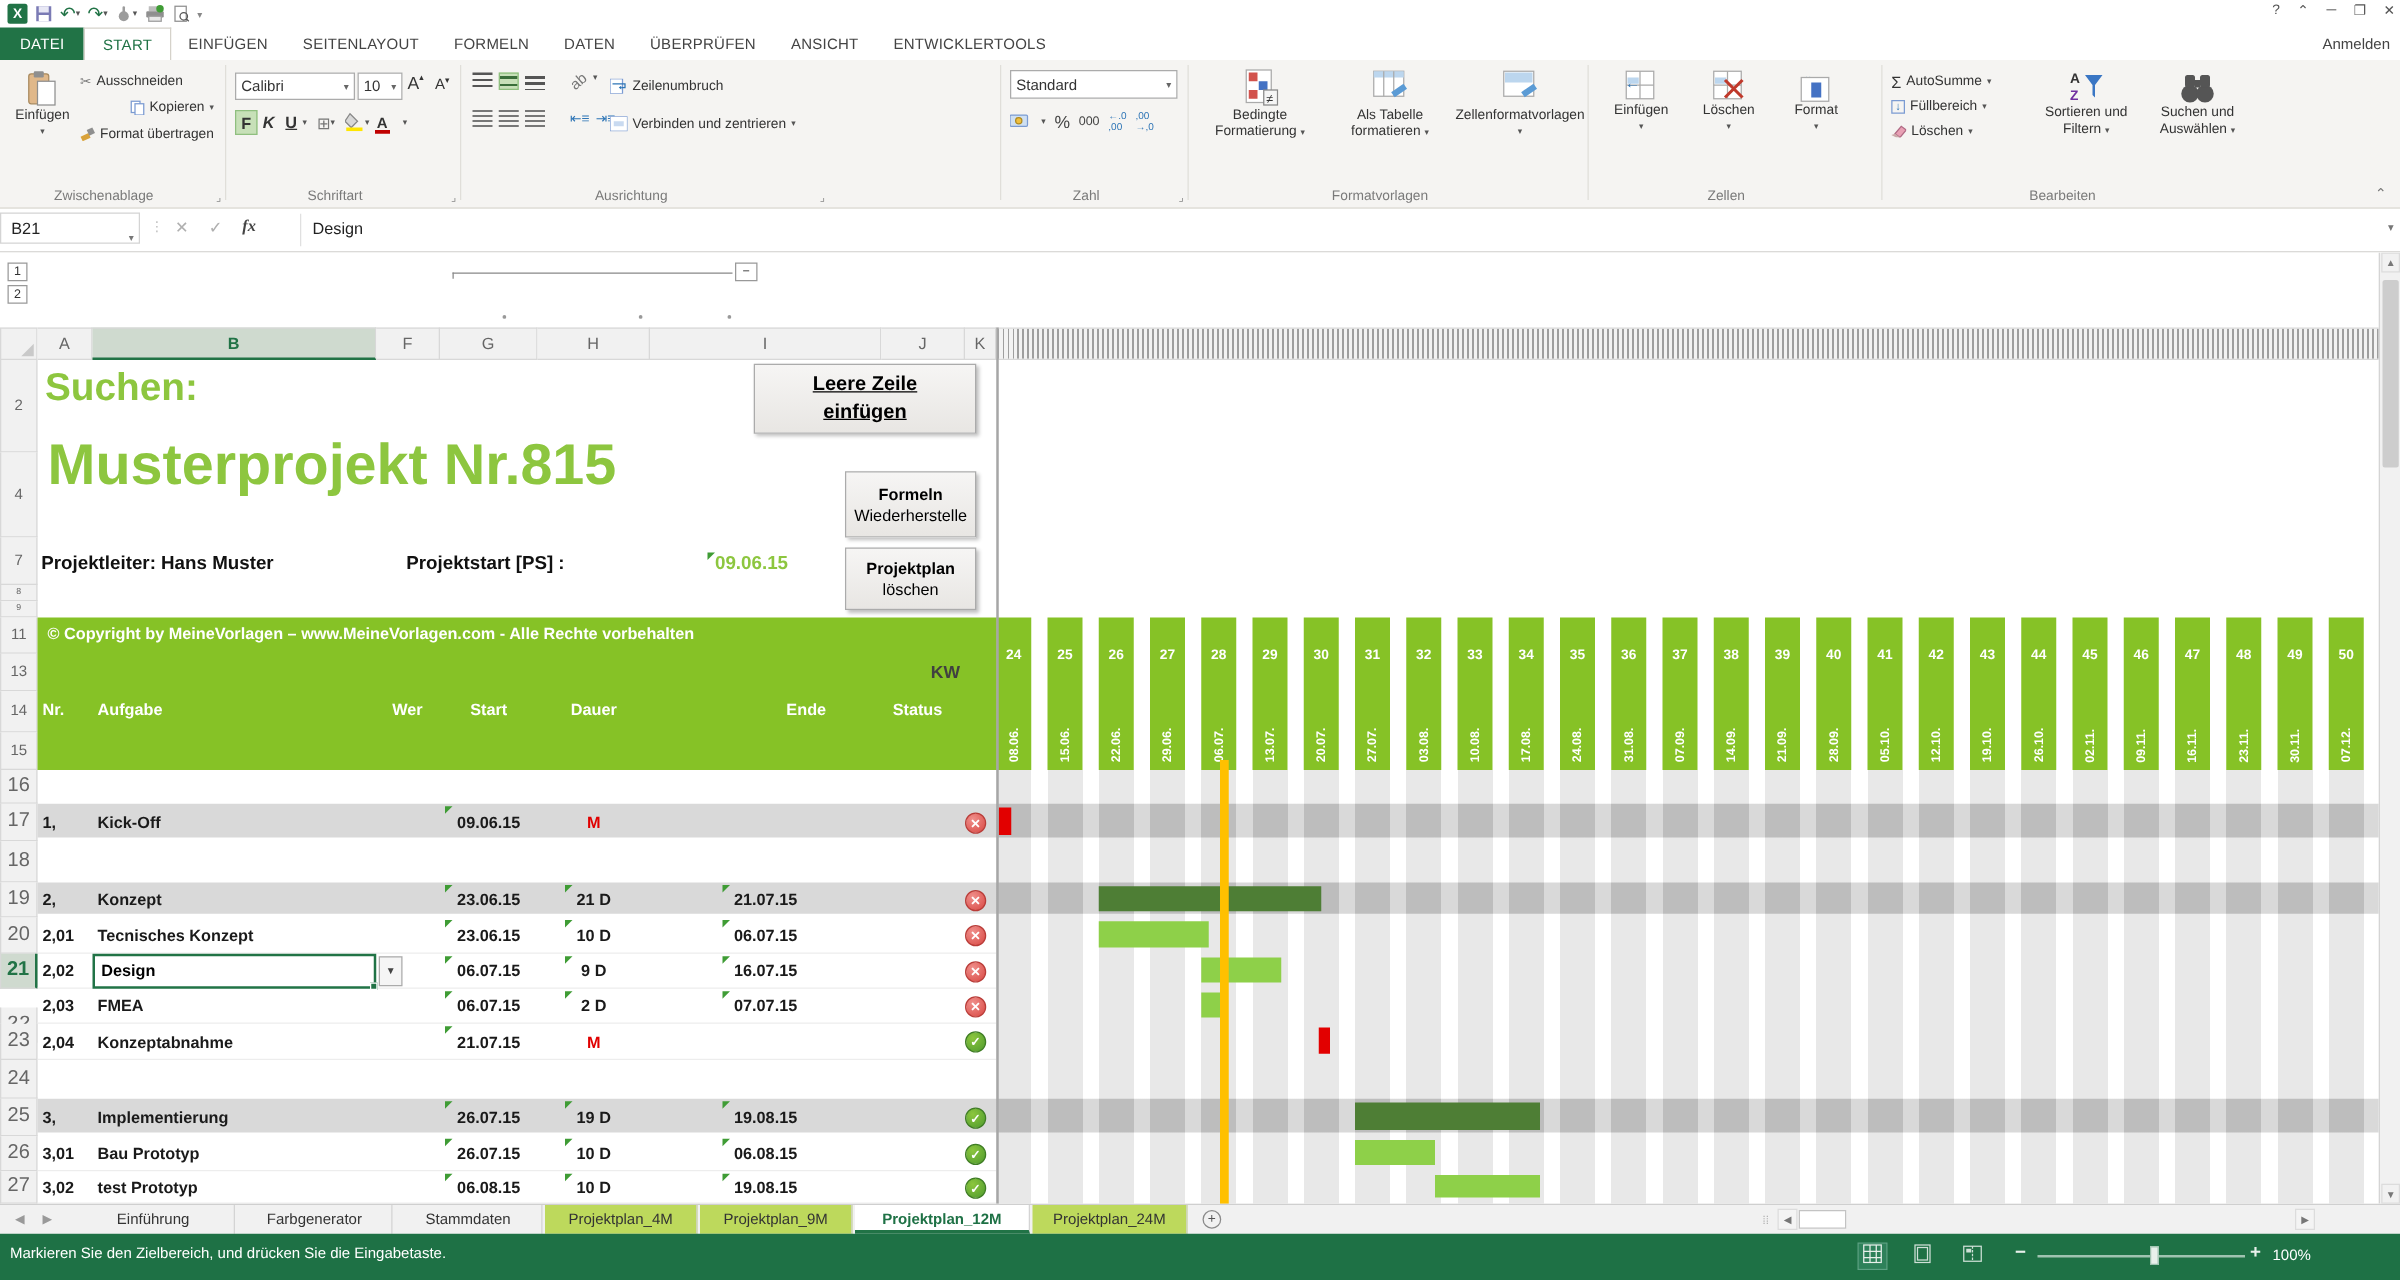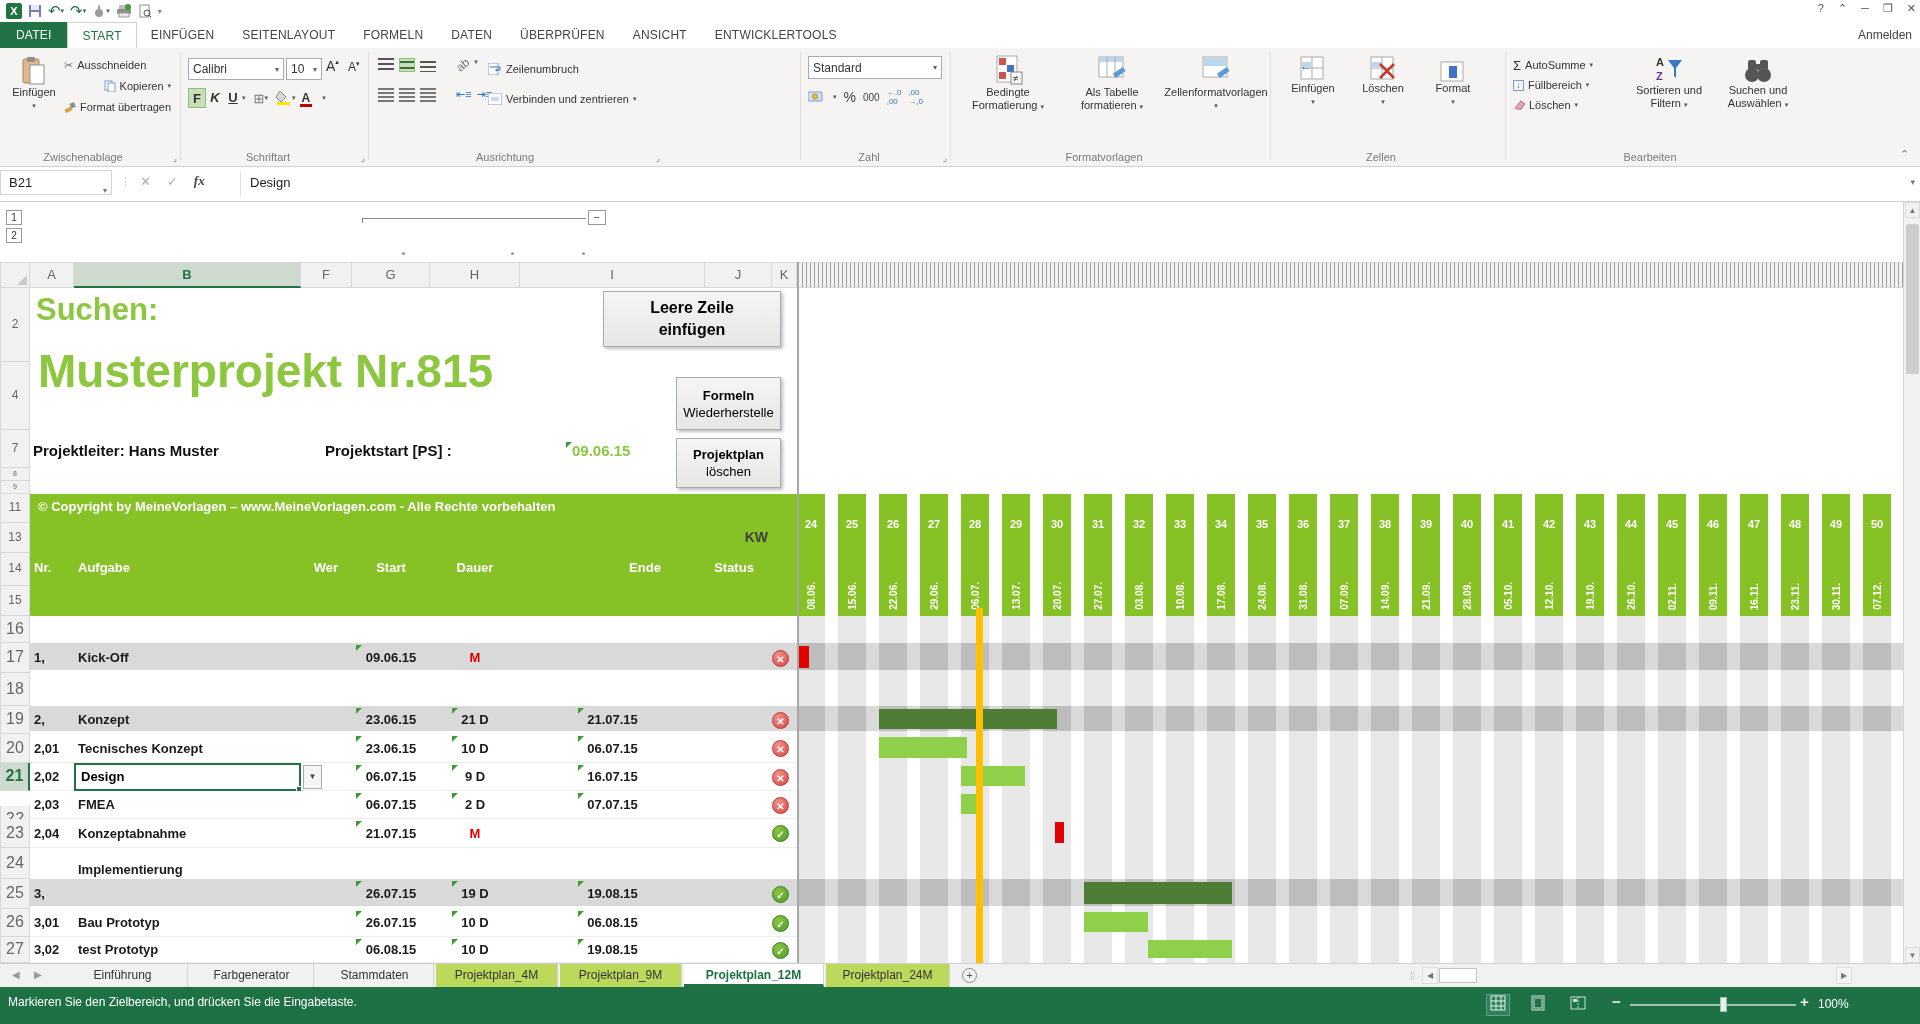--- a/index.html
+++ b/index.html
@@ -678,21 +678,21 @@
         <div class="cell" style="left: 78px; top: 623.5px;">Konzeptabnahme</div>
         <div class="cmark" style="left: 356px; top: 619px;"></div>
         <div class="cell" style="left: 352px; width: 78px; top: 623.5px; text-align: center;">21.07.15</div>
         <div class="cell" style="left: 430px; width: 90px; top: 623.5px; text-align: center; color: rgb(224, 0, 0);">M</div>
         <div class="status-ic ok" style="left: 772px; top: 623px;">✓</div>
         <div class="rowhead" style="top: 646px; height: 31px; line-height: 29px;">24</div>
         <div class="rowhead" style="top: 677px; height: 30px; line-height: 28px;">25</div>
         <div class="gray-row" style="top: 677px; height: 27px;"></div>
         <div class="abs" style="left: 797px; top: 677px; width: 1106px; height: 27px; background: repeating-linear-gradient(90deg, rgb(189, 189, 189) 0px, rgb(189, 189, 189) 28px, rgb(217, 217, 217) 28px, rgb(217, 217, 217) 41px);"></div>
         <div class="cell" style="left: 34px; top: 684px;">3,</div>
-        <div class="cell" style="left: 78px; top: 660px;">Implementierung</div>
+        <div class="cell" style="left: 78px; top: 684px;">Implementierung</div>
         <div class="cmark" style="left: 356px; top: 679px;"></div>
         <div class="cell" style="left: 352px; width: 78px; top: 684px; text-align: center;">26.07.15</div>
         <div class="cmark" style="left: 452px; top: 679px;"></div>
         <div class="cell" style="left: 430px; width: 90px; top: 684px; text-align: center; color: rgb(26, 26, 26);">19 D</div>
         <div class="cmark" style="left: 578px; top: 679px;"></div>
         <div class="cell" style="left: 520px; width: 185px; top: 684px; text-align: center;">19.08.15</div>
         <div class="status-ic ok" style="left: 772px; top: 683.5px;">✓</div>
         <div class="rowhead" style="top: 707px; height: 28px; line-height: 26px;">26</div>
         <div class="abs" style="left: 30px; top: 734px; width: 767px; height: 1px; background: rgb(237, 237, 237);"></div>
         <div class="cell" style="left: 34px; top: 713px;">3,01</div>
@@ -735,21 +735,21 @@
         <div class="abs" style="left: 976.45px; top: 406px; width: 7px; height: 355px; background: rgb(255, 192, 0); z-index: 12;"></div>
       </div>
 
     <div class="abs" style="left:36px;top:90px;font-size:31px;font-weight:bold;color:#8dc63f;">Suchen:</div>
     <div class="abs" style="left:38px;top:142px;font-size:46px;font-weight:bold;color:#8dc63f;">Musterprojekt Nr.815</div>
     <div class="abs" style="left:33px;top:240px;font-size:15px;font-weight:bold;color:#111;">Projektleiter: Hans Muster</div>
     <div class="abs" style="left:325px;top:240px;font-size:15px;font-weight:bold;color:#111;">Projektstart [PS] :</div>
     <div class="cmark" style="left:566px;top:240px;"></div>
     <div class="abs" style="left:572px;top:240px;font-size:15px;font-weight:bold;color:#8dc63f;">09.06.15</div>
 
-    <div class="gridbtn" style="left:603px;top:89px;width:178px;height:56px;font-size:16px;font-weight:bold;display:flex;align-items:center;justify-content:center;padding:0 14px;line-height:22px;">
+    <div class="gridbtn" style="left:603px;top:89px;width:178px;height:56px;font-size:16px;font-weight:bold;display:flex;align-items:center;justify-content:center;padding:0 14px;line-height:22px;text-decoration:underline;">
       <span>Leere Zeile einfügen</span>
     </div>
     <div class="gridbtn" style="left:676px;top:175px;width:105px;height:53px;font-size:13px;line-height:17px;display:flex;flex-direction:column;justify-content:center;">
       <span style="font-weight:bold;">Formeln</span>
         <span>Wiederherstelle</span>
     </div>
     <div class="gridbtn" style="left:676px;top:236px;width:105px;height:50px;font-size:13px;line-height:17px;display:flex;flex-direction:column;justify-content:center;">
       <span style="font-weight:bold;">Projektplan</span>
         <span>löschen</span>
     </div>

